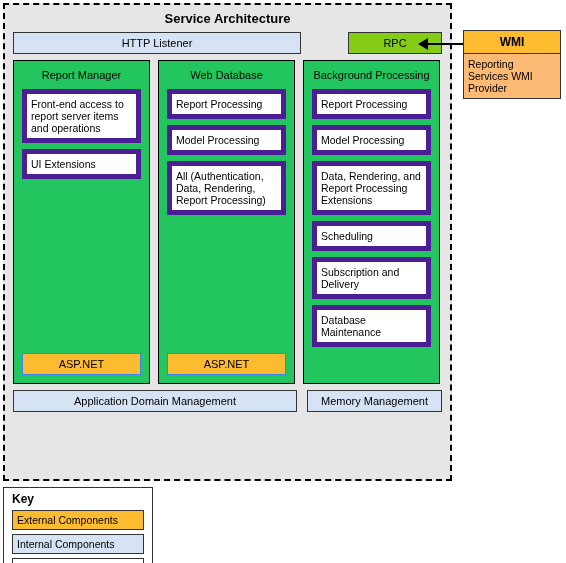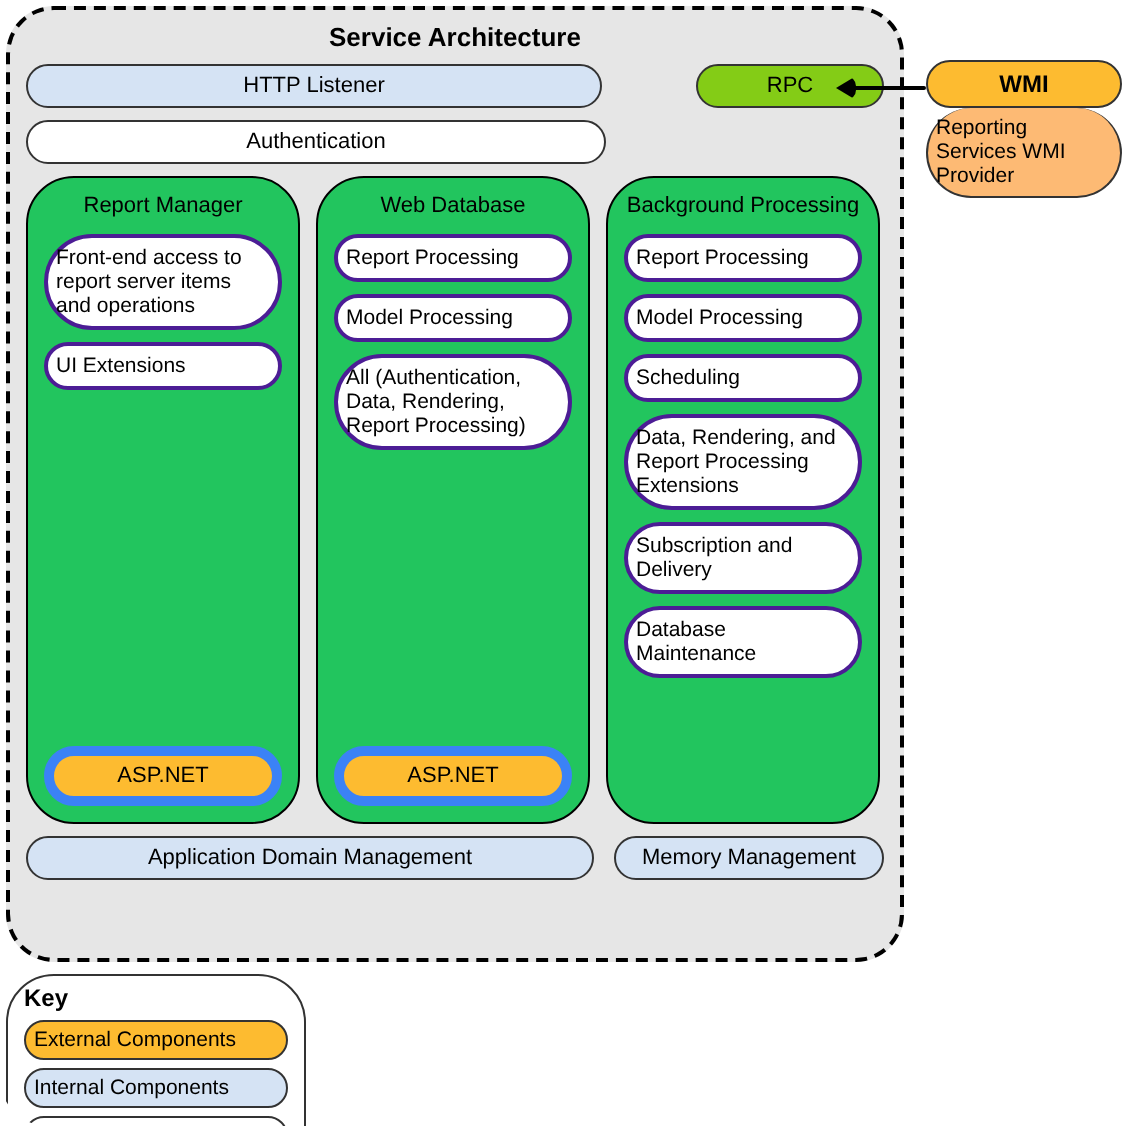--- a/index.html
+++ b/index.html
@@ -1,15 +1,15 @@
 <!DOCTYPE html>
 <html><head>
 <meta charset="utf-8">
 <style>
-  * { box-sizing: border-box; border-radius: 24px; }
+  * { box-sizing: border-box; }
   body {
     margin: 0;
     padding: 0;
     font-family: Arial, Helvetica, sans-serif;
     font-size: 11px;
     background: #fff;
     width: 566px;
     height: 563px;
     position: relative;
   }
@@ -49,28 +49,28 @@
     display: flex;
     flex-direction: column;
     gap: 6px;
     width: 137px;
     height: 324px;
     position: relative;
   }
   .col-title { text-align: center; font-size: 11px; margin-bottom: 2px; }
   .col .item {
     background: #fff;
-    border: 2px solid #4c1d95;
+    border: 5px solid #4c1d95;
     padding: 4px 4px;
     font-size: 10.5px;
     text-align: left;
   }
   .col .aspnet {
     background: #fdbb30;
-    border: 5px solid #3b82f6;
+    border: 1px solid #3b82f6;
     text-align: center;
     margin-top: auto;
     padding: 4px;
     font-size: 11px;
   }
   .bottom-row { display: flex; gap: 10px; margin-bottom: 6px; }
   .app-domain { flex: 1; }
   .mem-mgmt { width: 135px; }
   .svc-platform { width: 100%; }
 
@@ -143,23 +143,20 @@
 
 <div class="outer-dashed">
   <div class="title">Service Architecture</div>
 
   <div class="row">
     <div class="box internal http-listener" style="flex:0 0 288px">HTTP Listener</div>
     <div style="flex:1"></div>
     <div class="box external rpc">RPC</div>
   </div>
 
-  <div class="row">
-    <div class="box feature auth">Authentication</div>
-  </div>
 
   <div class="cols">
     <div class="col">
       <div class="col-title">Report Manager</div>
       <div class="item">Front-end access to report server items and operations</div>
       <div class="item">UI Extensions</div>
       <div class="aspnet">ASP.NET</div>
     </div>
 
     <div class="col">
@@ -167,22 +164,22 @@
       <div class="item">Report Processing</div>
       <div class="item">Model Processing</div>
       <div class="item">All (Authentication, Data, Rendering, Report Processing)</div>
       <div class="aspnet">ASP.NET</div>
     </div>
 
     <div class="col">
       <div class="col-title">Background Processing</div>
       <div class="item">Report Processing</div>
       <div class="item">Model Processing</div>
+      <div class="item">Data, Rendering, and Report Processing Extensions</div>
       <div class="item">Scheduling</div>
-      <div class="item">Data, Rendering, and Report Processing Extensions</div>
       <div class="item">Subscription and Delivery</div>
       <div class="item">Database Maintenance</div>
     </div>
   </div>
 
   <div class="bottom-row">
     <div class="box internal app-domain">Application Domain Management</div>
     <div class="box internal mem-mgmt">Memory Management</div>
   </div>
 

